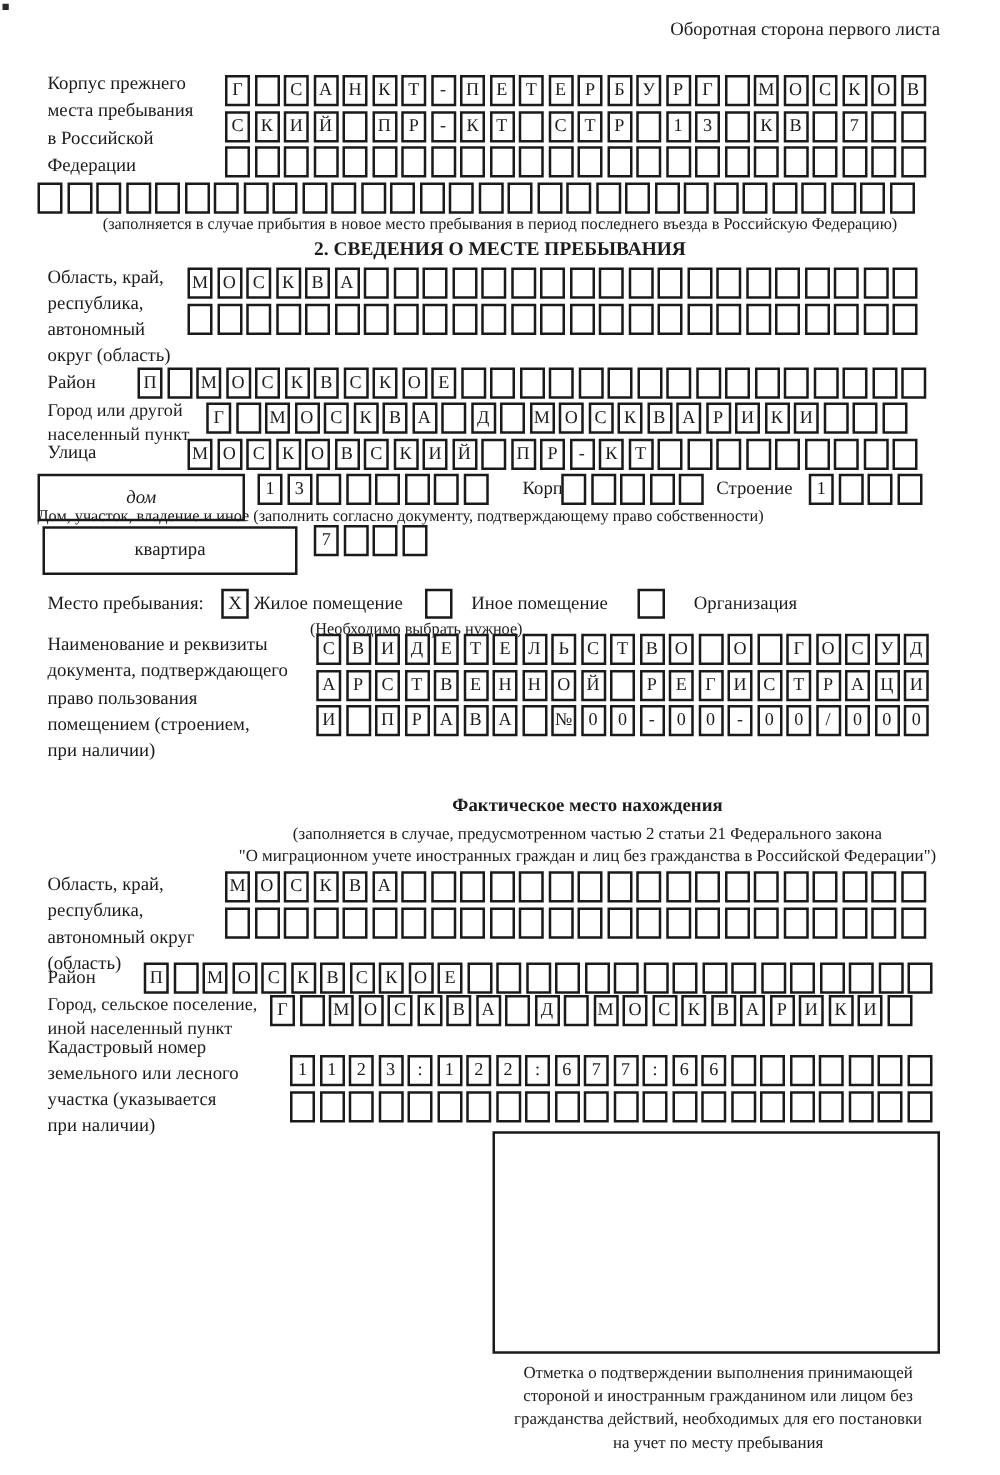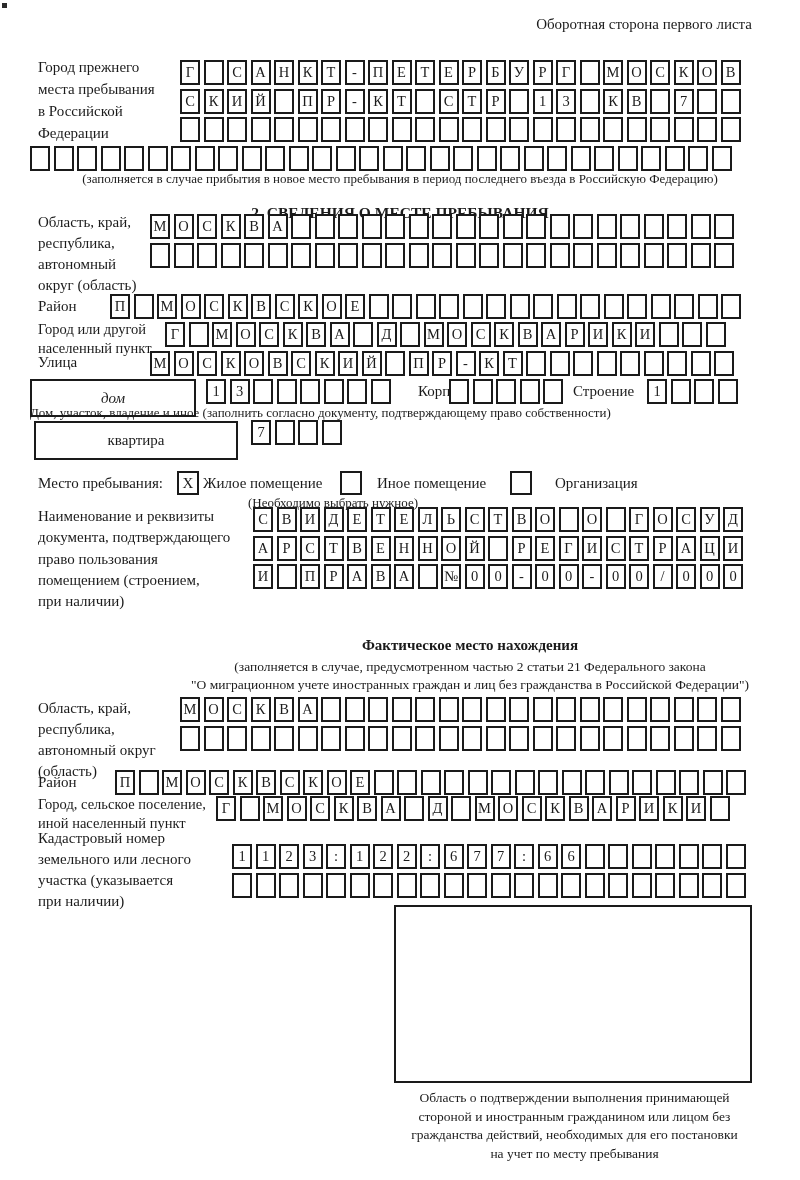--- a/index.html
+++ b/index.html
@@ -41,21 +41,21 @@
 </head>
 <body>
 
 <div id="page">
 
   <div class="abs corner" style="left:2px;top:3px;"></div>
 
   <div class="abs hdr" style="right:48px;top:16px;">Оборотная сторона первого листа</div>
 
   <div class="abs lbl" style="left:38px;top:56px;line-height:22px;">
-    <div>Город прежнего</div>
+    <div>Корпус прежнего</div>
     <div>места пребывания</div>
     <div>в Российской</div>
     <div>Федерации</div>
   </div>
   <div class="abs cg" style="left:180px;top:60px;">
       <span class="cell">Г</span>
       <span class="cell"></span>
       <span class="cell">С</span>
       <span class="cell">А</span>
       <span class="cell">Н</span>
@@ -158,21 +158,21 @@
       <span class="cell"></span>
       <span class="cell"></span>
       <span class="cell"></span>
       <span class="cell"></span>
       <span class="cell"></span>
       <span class="cell"></span>
       <span class="cell"></span>
     </div>
   <div class="abs cap cap-c" style="left:0;top:171px;width:800px;">(заполняется в случае прибытия в новое место пребывания в период последнего въезда в Российскую Федерацию)</div>
 
-  <div class="abs h-bold" style="left:0;top:204px;width:800px;">2. СВЕДЕНИЯ О МЕСТЕ ПРЕБЫВАНИЯ</div>
+  <div class="abs h-bold" style="left:0;top:191px;width:800px;">2. СВЕДЕНИЯ О МЕСТЕ ПРЕБЫВАНИЯ</div>
 
   <div class="abs lbl" style="left:38px;top:212px;">
     <div>Область, край,</div>
     <div>республика,</div>
     <div>автономный</div>
     <div>округ (область)</div>
   </div>
   <div class="abs cg" style="left:150px;top:214px;">
       <span class="cell">М</span>
       <span class="cell">О</span>
@@ -614,19 +614,19 @@
       <span class="cell"></span>
       <span class="cell"></span>
       <span class="cell"></span>
       <span class="cell"></span>
       <span class="cell"></span>
       <span class="cell"></span>
     </div>
 
   <div class="abs stamp" style="left:394px;top:905px;width:358px;height:178px;"></div>
   <div class="abs cap-c" style="left:368px;top:1089px;width:413px;font-size:13.5px;line-height:18.5px;">
-    <div>Область о подтверждении выполнения принимающей</div>
+    <div>Отметка о подтверждении выполнения принимающей</div>
     <div>стороной и иностранным гражданином или лицом без</div>
     <div>гражданства действий, необходимых для его постановки</div>
     <div>на учет по месту пребывания</div>
   </div>
 
 </div>
 
 </body></html>

